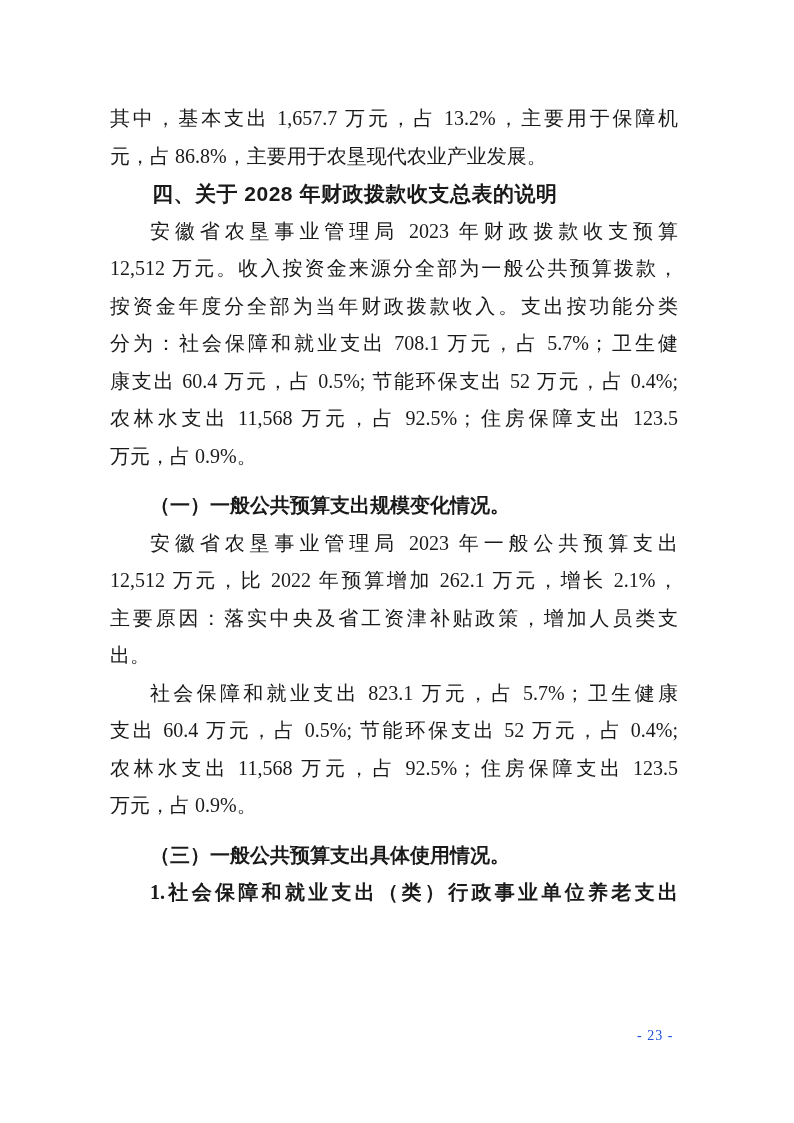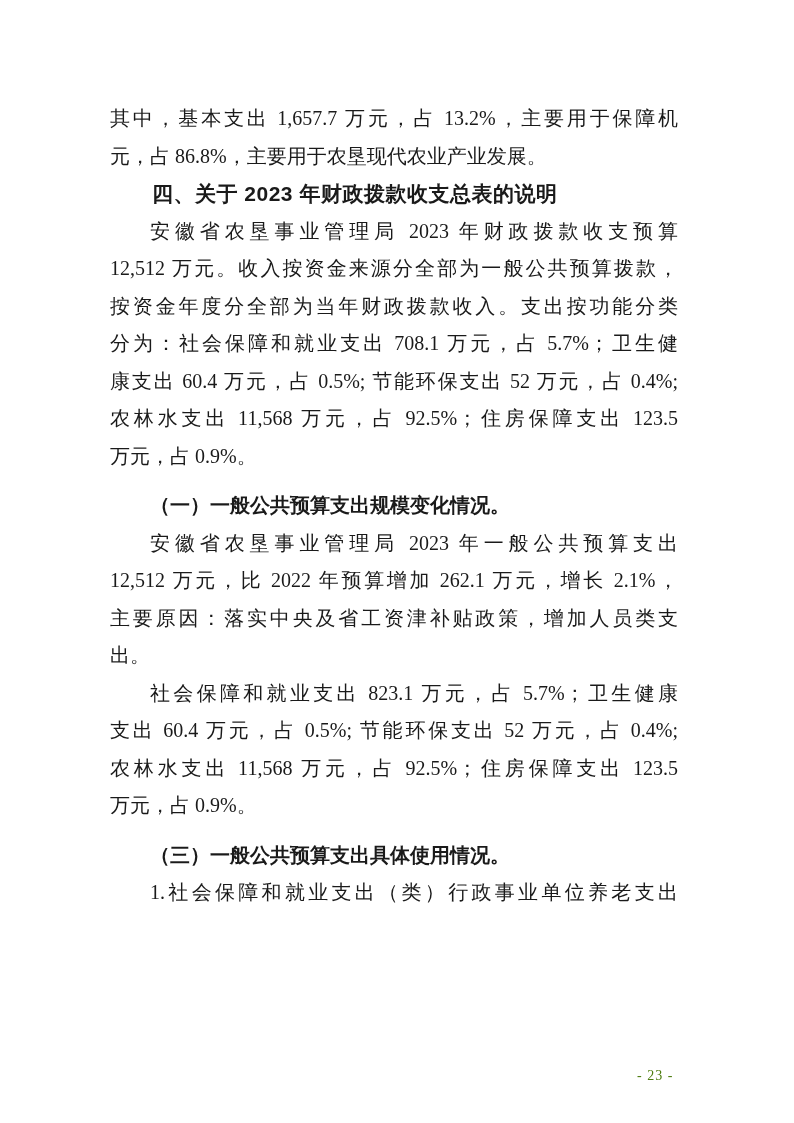--- a/index.html
+++ b/index.html
@@ -38,44 +38,43 @@
     letter-spacing: 0.5px;
   }
   
   .sub {
     font-weight: 700;
     font-size: 20px;
     margin-top: 12px;
   }
   
   .item {
-    font-weight: 400;
+    font-weight: 700;
     font-size: 20px;
   }
   .pagenum {
     position: absolute;
     left: 637px;
     top: 1026px;
     font-size: 14px;
     line-height: 20px;
     letter-spacing: 1px;
-    color: #4d7c0f;
-    margin-top: 40px;
+    color: #1d4ed8;
   }
 </style>
 </head>
 <body>
 
 <div class="page">
   <div class="content">
 
     <div class="ln j">其中，基本支出 1,657.7 万元，占 13.2%，主要用于保障机</div>
     <div class="ln">元，占 86.8%，主要用于农垦现代农业产业发展。</div>
 
-    <div class="ln hd indent">四、关于 2023 年财政拨款收支总表的说明</div>
+    <div class="ln hd indent">四、关于 2028 年财政拨款收支总表的说明</div>
     <div class="ln j indent">安徽省农垦事业管理局 2023 年财政拨款收支预算</div>
     <div class="ln j">12,512 万元。收入按资金来源分全部为一般公共预算拨款，</div>
     <div class="ln j">按资金年度分全部为当年财政拨款收入。支出按功能分类</div>
     <div class="ln j">分为：社会保障和就业支出 708.1 万元，占 5.7%；卫生健</div>
     <div class="ln j">康支出 60.4 万元，占 0.5%; 节能环保支出 52 万元，占 0.4%;</div>
     <div class="ln j">农林水支出 11,568 万元，占 92.5%；住房保障支出 123.5</div>
     <div class="ln">万元，占 0.9%。</div>
 
 
     <div class="ln sub indent">（一）一般公共预算支出规模变化情况。</div>

